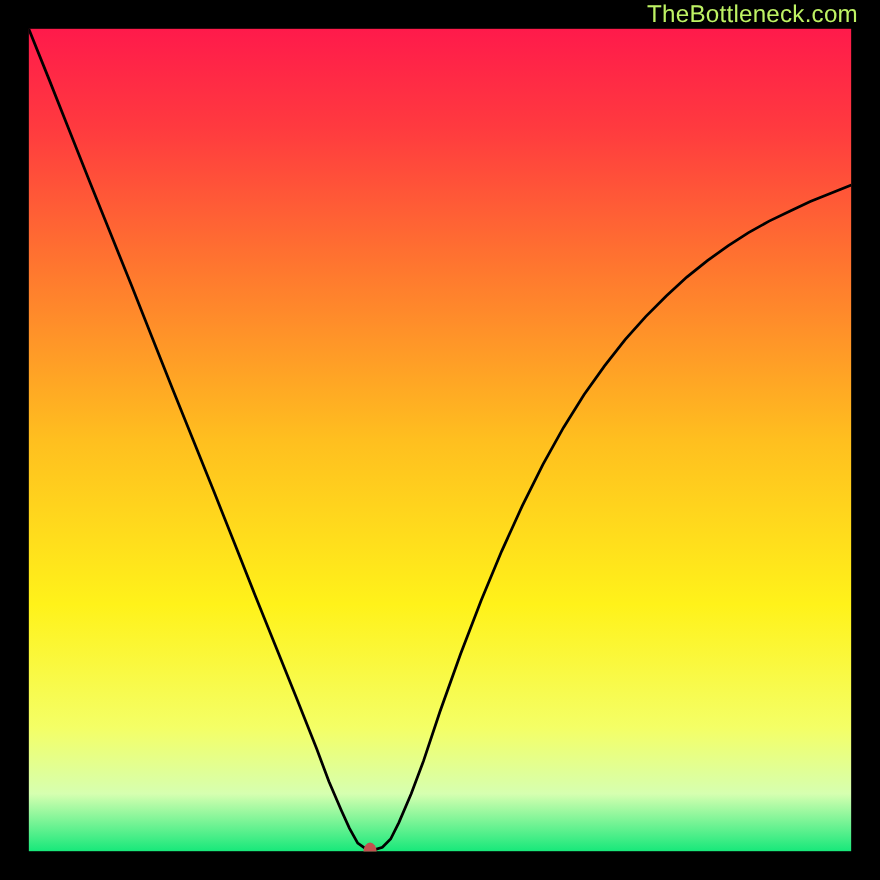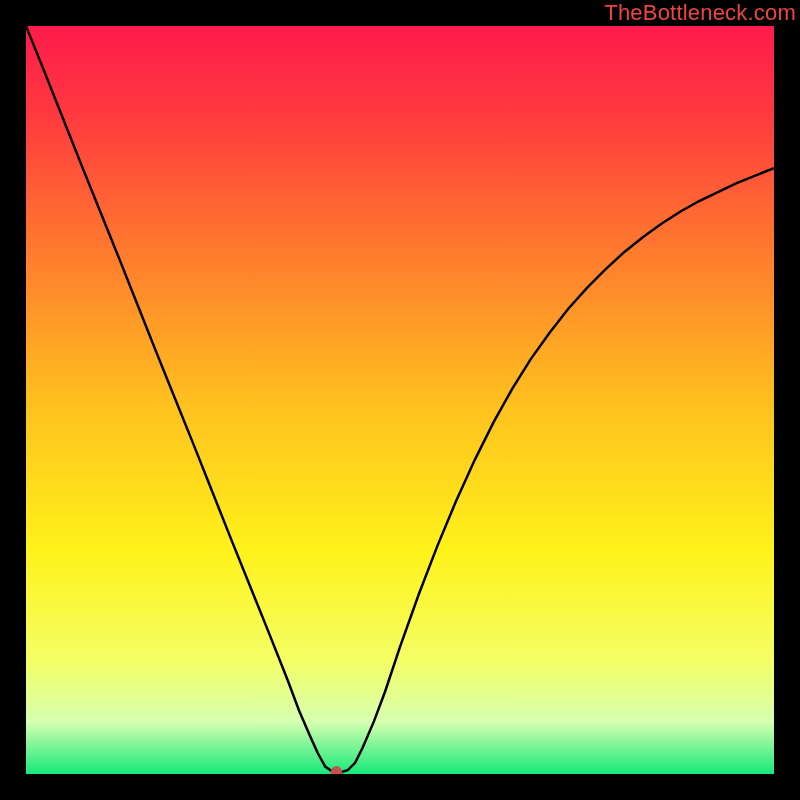--- a/index.html
+++ b/index.html
@@ -13,22 +13,22 @@
   }
   .outer {
     position: relative;
     width: 800px;
     height: 800px;
     background: #000;
   }
   .watermark {
     position: absolute;
     top: 0px;
-    right: 4px;
-    color: #ef4444;
+    right: 20px;
+    color: #bef264;
     font-size: 22px;
     font-weight: 500;
     letter-spacing: 0.2px;
     z-index: 10;
     user-select: none;
   }
   .plot-frame {
     position: absolute;
     left: 26px;
     top: 26px;

